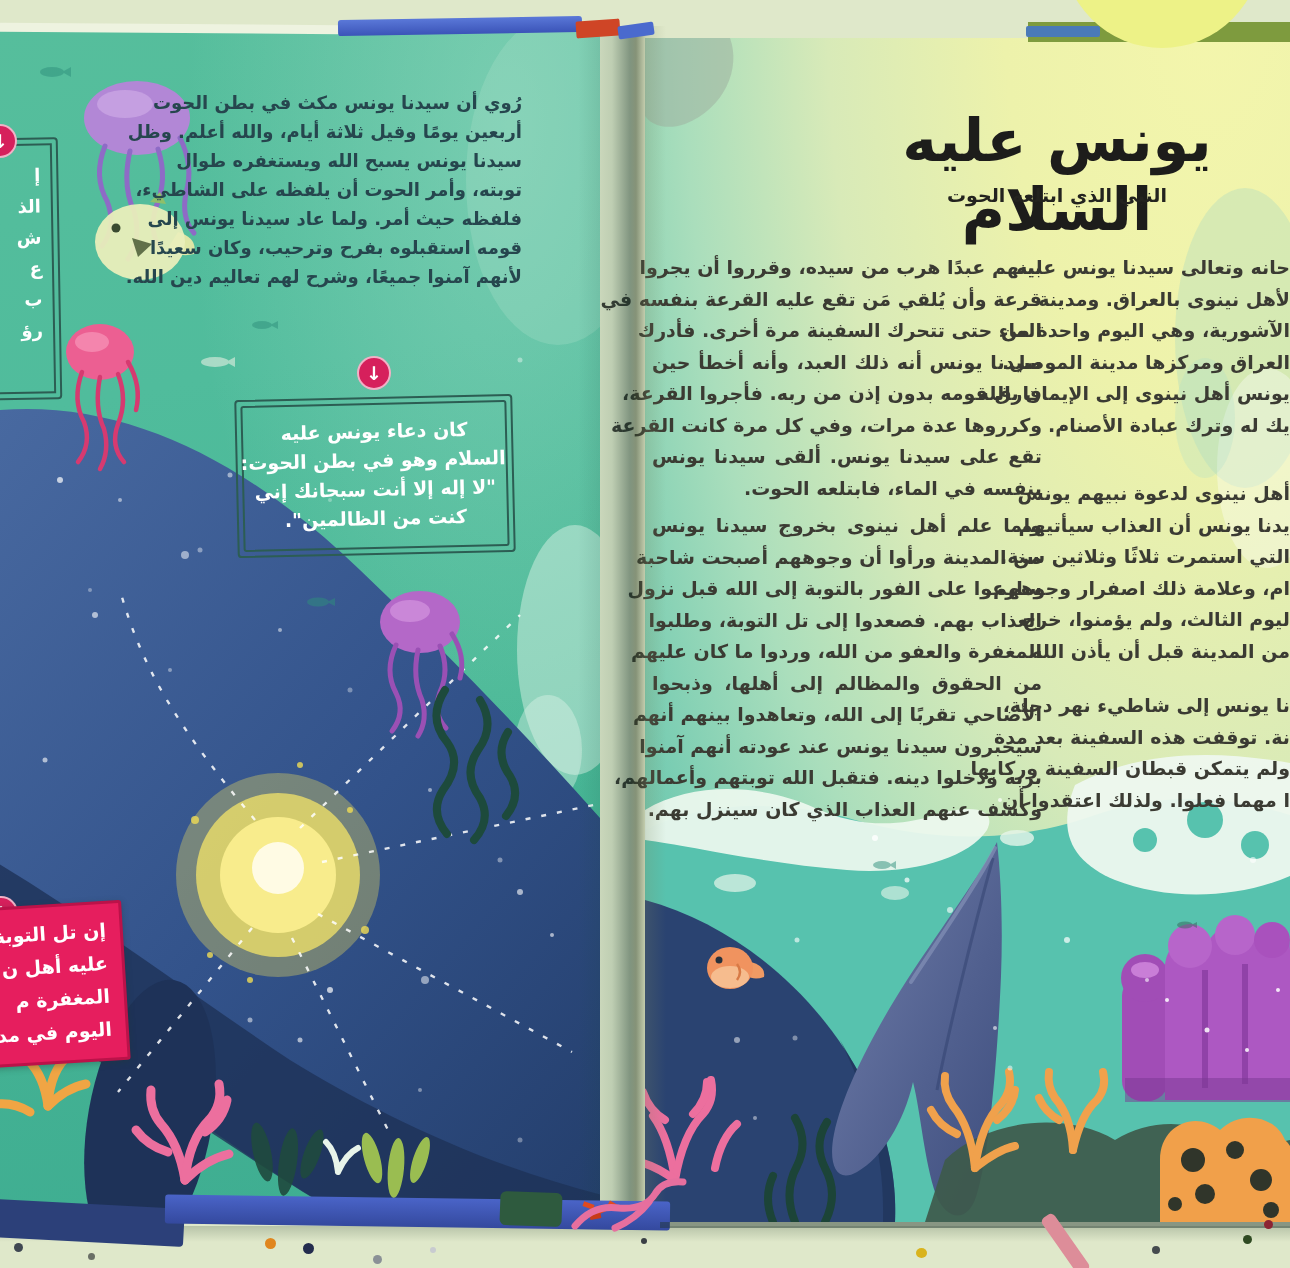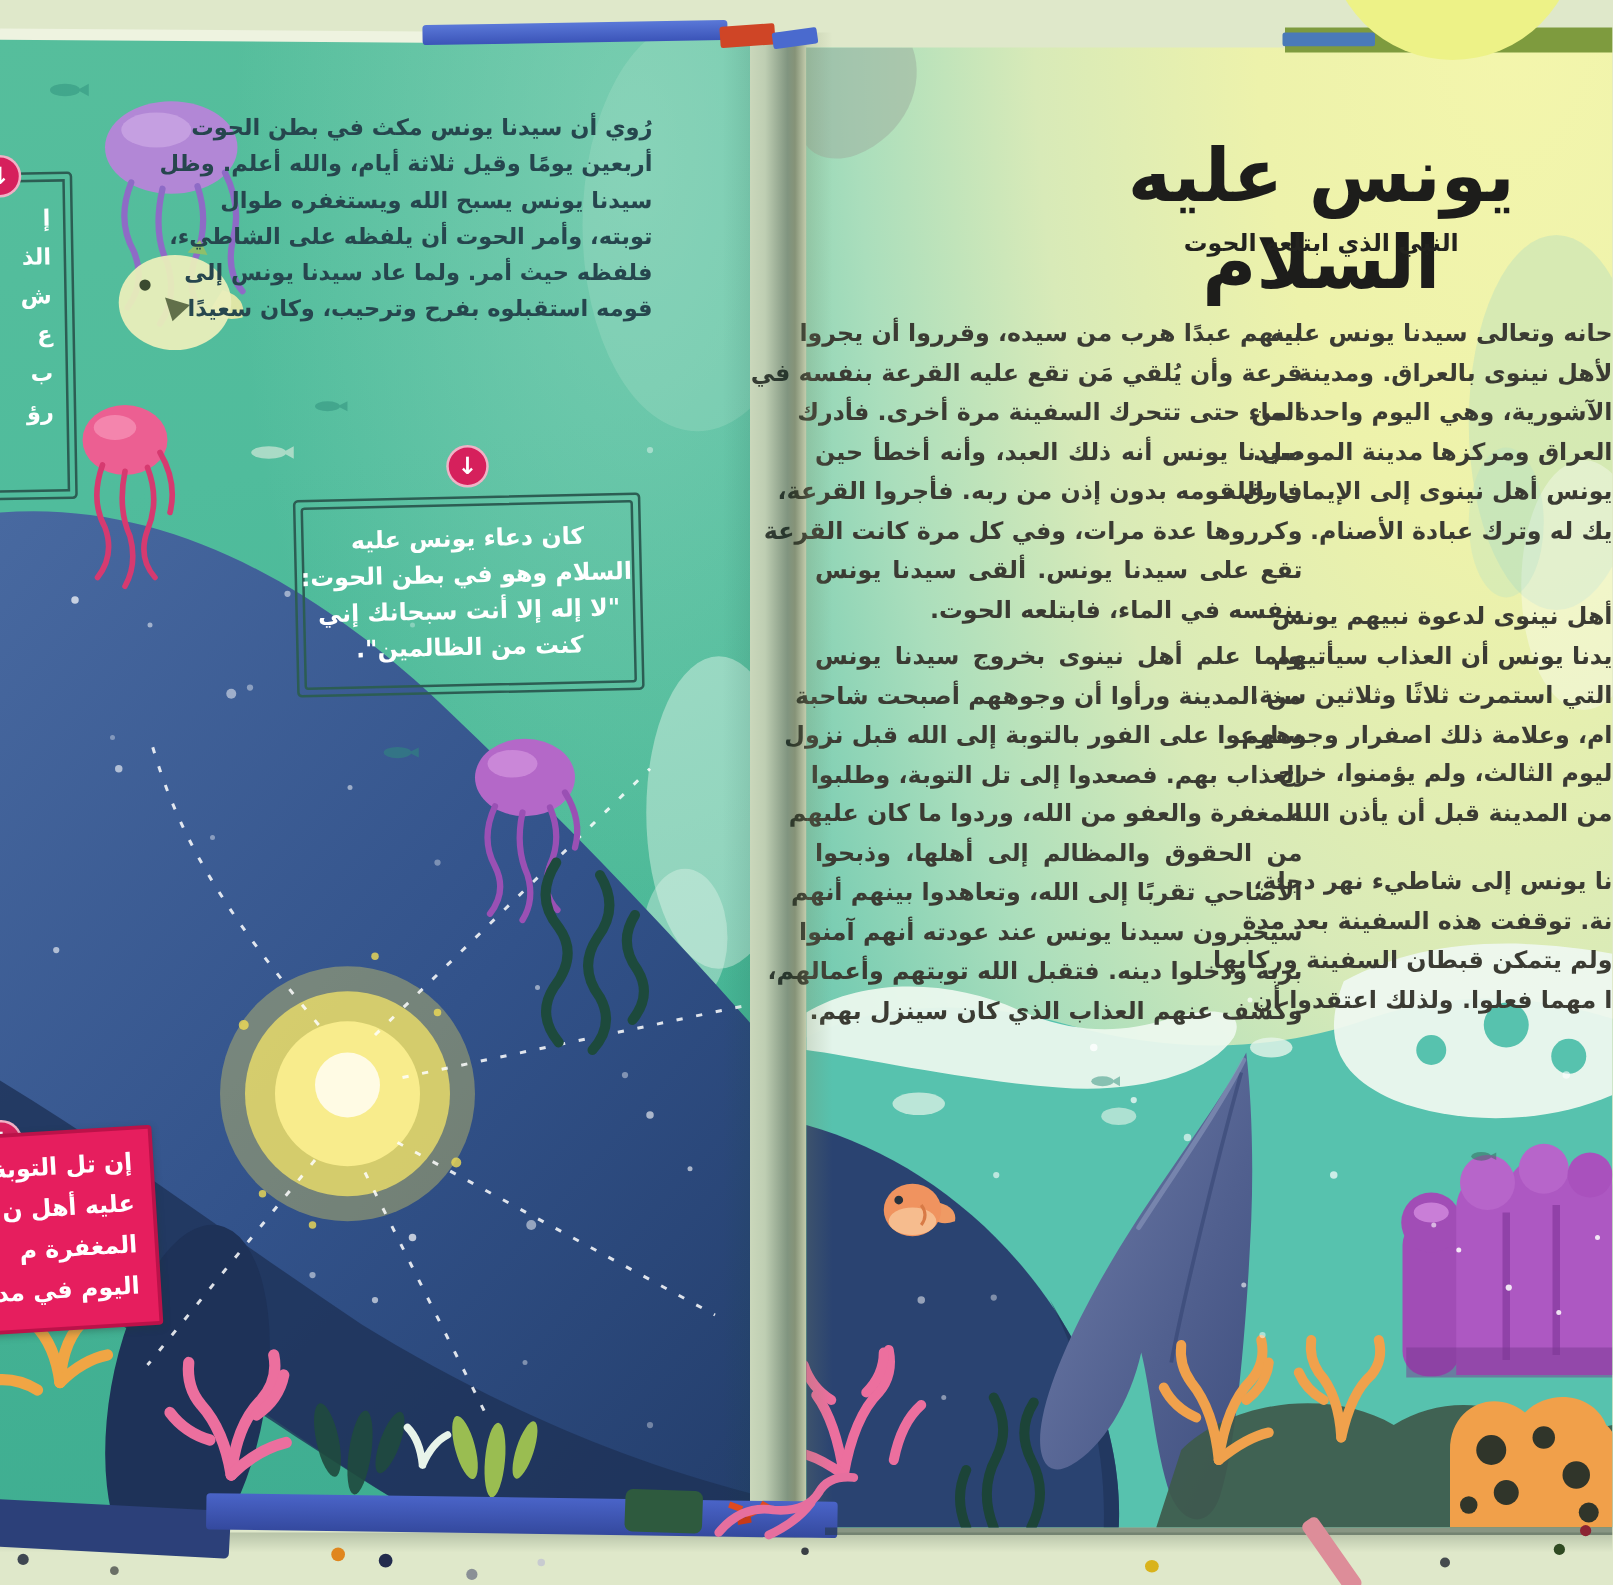--- a/index.html
+++ b/index.html
@@ -399,20 +399,21 @@
     </svg>
   </div>
 
   <div class="left-intro rtl">
     <div class="ln just">رُوي أن سيدنا يونس مكث في بطن الحوت</div>
     <div class="ln just">أربعين يومًا وقيل ثلاثة أيام، والله أعلم. وظل</div>
     <div class="ln just">سيدنا يونس يسبح الله ويستغفره طوال</div>
     <div class="ln just">توبته، وأمر الحوت أن يلفظه على الشاطيء،</div>
     <div class="ln just">فلفظه حيث أمر. ولما عاد سيدنا يونس إلى</div>
     <div class="ln just">قومه استقبلوه بفرح وترحيب، وكان سعيدًا</div>
+    <div class="ln just endln">لأنهم آمنوا جميعًا، وشرح لهم تعاليم دين الله.</div>
   </div>
 
   <div class="badge" style="left:357px;top:356px;">
     <span>↓</span>
   </div>
 
   <div class="quote-box">
     <div class="quote-inner rtl">
       <div class="ln">كان دعاء يونس عليه</div>
       <div class="ln">السلام وهو في بطن الحوت:</div>

